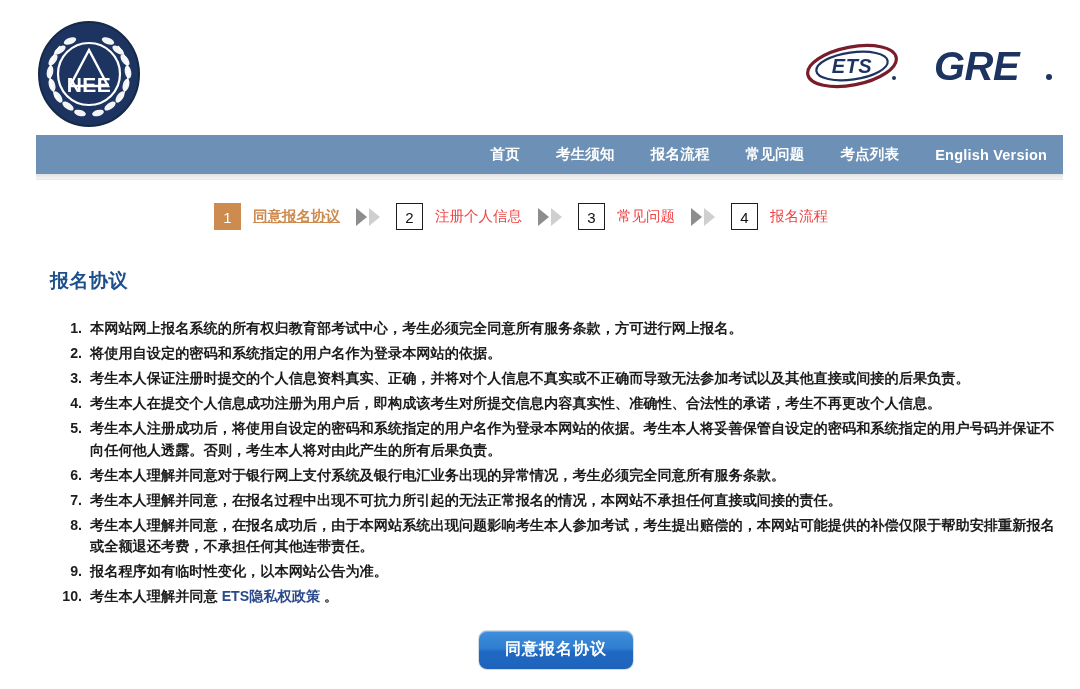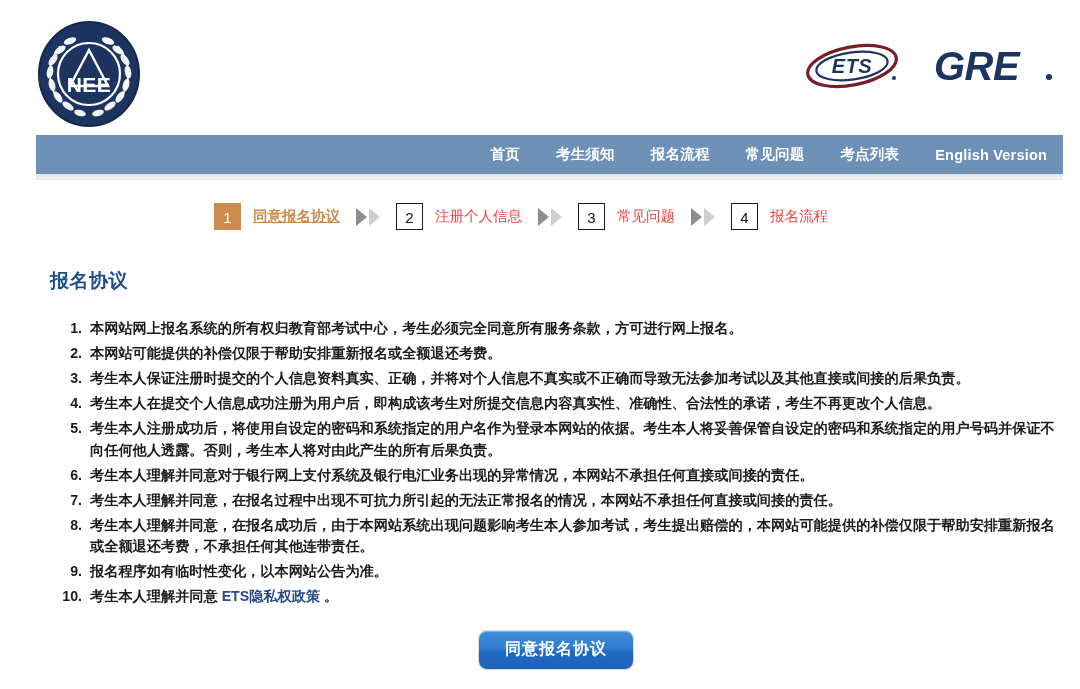--- a/index.html
+++ b/index.html
@@ -286,25 +286,25 @@
     <div class="step-num idle">4</div>
     <div class="step-label">报名流程</div>
   </div>
 </div>
 
 <div class="content">
   <div class="section-title">报名协议</div>
 
   <ol class="terms">
     <li>本网站网上报名系统的所有权归教育部考试中心，考生必须完全同意所有服务条款，方可进行网上报名。</li>
-    <li>本网站可能提供的补偿仅限于帮助安排重新报名或全额退还考费。</li>
+    <li>将使用自设定的密码和系统指定的用户名作为登录本网站的依据。</li>
     <li>考生本人保证注册时提交的个人信息资料真实、正确，并将对个人信息不真实或不正确而导致无法参加考试以及其他直接或间接的后果负责。</li>
     <li>考生本人在提交个人信息成功注册为用户后，即构成该考生对所提交信息内容真实性、准确性、合法性的承诺，考生不再更改个人信息。</li>
     <li>考生本人注册成功后，将使用自设定的密码和系统指定的用户名作为登录本网站的依据。考生本人将妥善保管自设定的密码和系统指定的用户号码并保证不向任何他人透露。否则，考生本人将对由此产生的所有后果负责。</li>
-    <li>考生本人理解并同意对于银行网上支付系统及银行电汇业务出现的异常情况，本网站不承担任何直接或间接的责任。</li>
+    <li>考生本人理解并同意对于银行网上支付系统及银行电汇业务出现的异常情况，考生必须完全同意所有服务条款。</li>
     <li>考生本人理解并同意，在报名过程中出现不可抗力所引起的无法正常报名的情况，本网站不承担任何直接或间接的责任。</li>
     <li>考生本人理解并同意，在报名成功后，由于本网站系统出现问题影响考生本人参加考试，考生提出赔偿的，本网站可能提供的补偿仅限于帮助安排重新报名或全额退还考费，不承担任何其他连带责任。</li>
     <li>报名程序如有临时性变化，以本网站公告为准。</li>
     <li><span>考生本人理解并同意 </span><a class="inline-link" href="#">ETS隐私权政策</a><span> 。</span></li>
   </ol>
 
   <div class="submit-row">
     <button class="submit-btn">同意报名协议</button>
   </div>
 </div>

